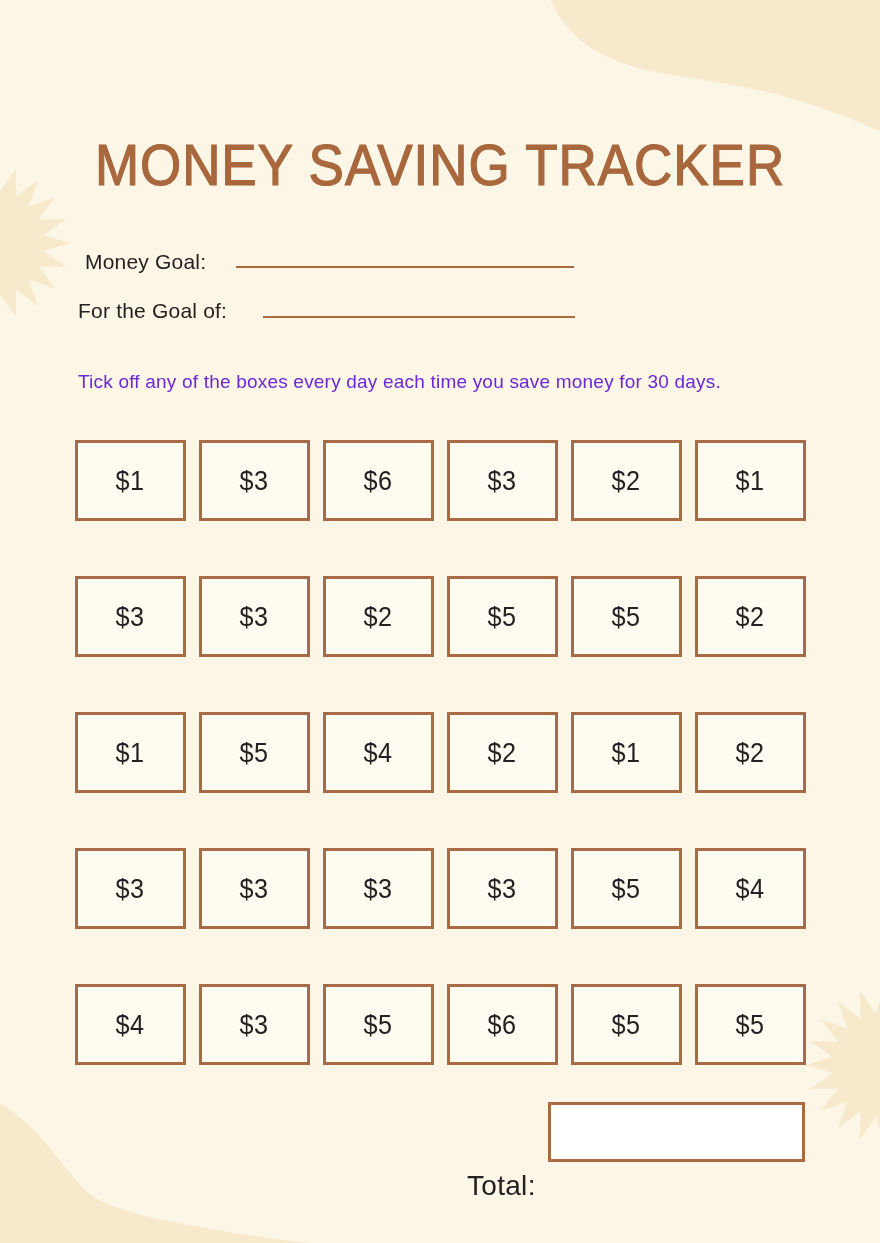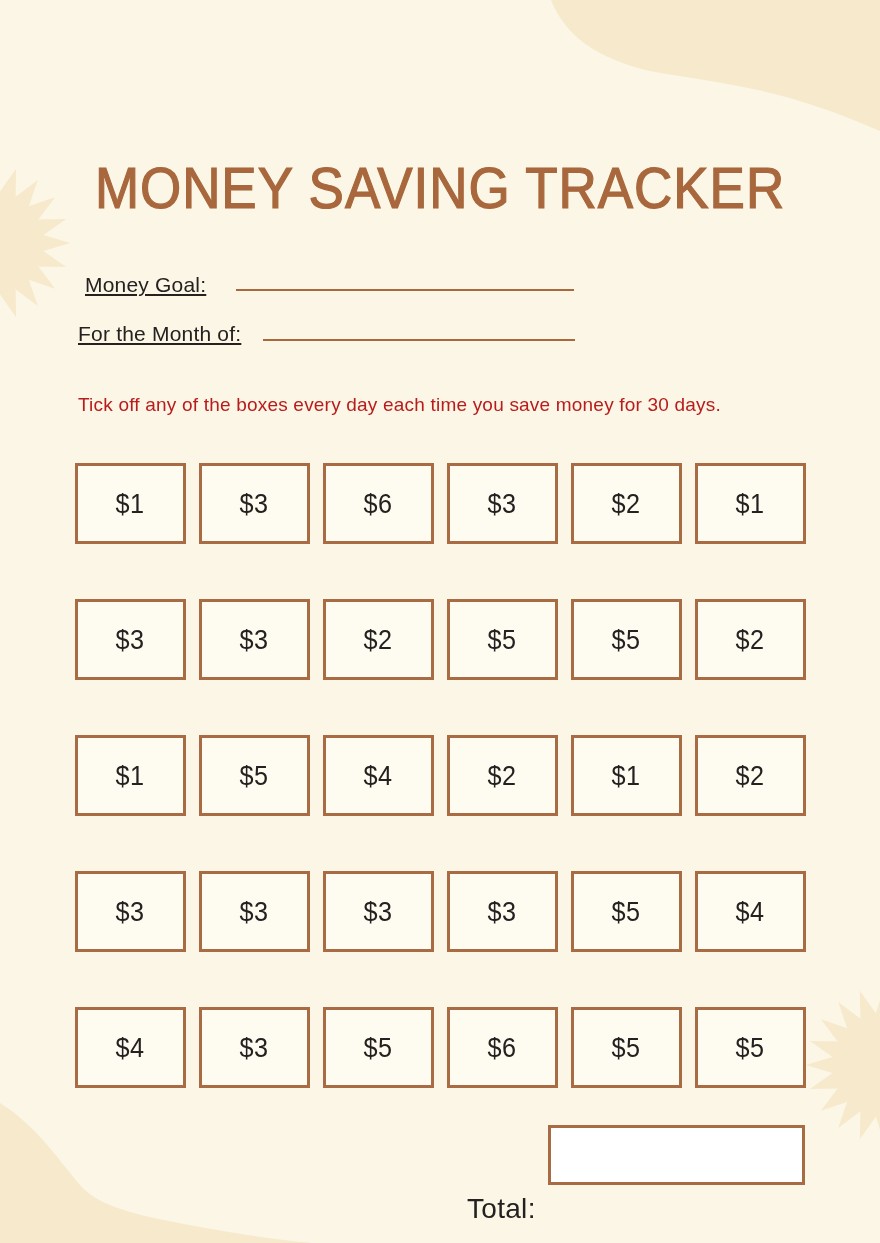--- a/index.html
+++ b/index.html
@@ -5,51 +5,50 @@
   html,body{margin:0;padding:0;}
   body{
     width:880px;height:1243px;
     font-family:"Liberation Sans",sans-serif;
     background:#fbf6e5;
     position:relative;
     overflow:hidden;
   }
   .page{position:absolute;inset:0;width:880px;height:1243px;}
   .decor{position:absolute;inset:0;width:880px;height:1243px;z-index:0;pointer-events:none;}
-  .content{position:absolute;inset:0;z-index:1;margin-top:23px;}
+  .content{position:absolute;inset:0;z-index:1;}
 
   .title{
     position:absolute;left:0;top:132px;width:880px;
     text-align:center;
     font-size:57px;
     letter-spacing:1px;
     color:#a8673c;
     -webkit-text-stroke:1.2px #a8673c;
     transform:scaleX(0.93);
     transform-origin:center;
     white-space:nowrap;
   }
 
   .field-label{
     position:absolute;
     font-size:21px;
     color:#242120;
     letter-spacing:0.2px;
-    text-decoration:underline;
   }
   .field-line{
     position:absolute;
     height:0;
     border-bottom:2px solid #a9693c;
     background:transparent;
   }
 
   .instruction{
     position:absolute;left:78px;top:371px;
-    font-size:19px;color:#b91c1c;letter-spacing:0.2px;
+    font-size:19px;color:#6d28d9;letter-spacing:0.2px;
   }
 
   .cell{
     position:absolute;
     width:105px;height:75px;           
     border:3px solid #a86b43;
     background:#fefbf1;
     display:flex;align-items:center;justify-content:center;
     box-sizing:content-box;
   }
@@ -82,21 +81,21 @@
     <polygon fill="#f7e9cc" points="884.0,987.0 892.1,1013.6 908.1,990.8 907.6,1018.7 929.8,1001.9 920.8,1028.2 947.1,1019.2 930.3,1041.4 958.2,1040.9 935.4,1056.9 962.0,1065.0 935.4,1073.1 958.2,1089.1 930.3,1088.6 947.1,1110.8 920.8,1101.8 929.8,1128.1 907.6,1111.3 908.1,1139.2 892.1,1116.4 884.0,1143.0 875.9,1116.4 859.9,1139.2 860.4,1111.3 838.2,1128.1 847.2,1101.8 820.9,1110.8 837.7,1088.6 809.8,1089.1 832.6,1073.1 806.0,1065.0 832.6,1056.9 809.8,1040.9 837.7,1041.4 820.9,1019.2 847.2,1028.2 838.2,1001.9 860.4,1018.7 859.9,990.8 875.9,1013.6"></polygon>
   </svg>
 
   <div class="content">
 
     <h1 class="title" style="margin:0;font-weight:normal">MONEY SAVING TRACKER</h1>
 
     <div class="field-label" style="left:85px;top:250px">Money Goal:</div>
     <div class="field-line" style="left:236px;top:266px;width:338px"></div>
 
-    <div class="field-label" style="left:78px;top:299px">For the Month of:</div>
+    <div class="field-label" style="left:78px;top:299px">For the Goal of:</div>
     <div class="field-line" style="left:263px;top:316px;width:312px"></div>
 
     <div class="instruction">Tick off any of the boxes every day each time you save money for 30 days.</div>
 
     <div class="cell" style="left:75px;top:440px">
         <span class="amt">$1</span>
       </div>
     <div class="cell" style="left:199px;top:440px">
         <span class="amt">$3</span>
       </div>

